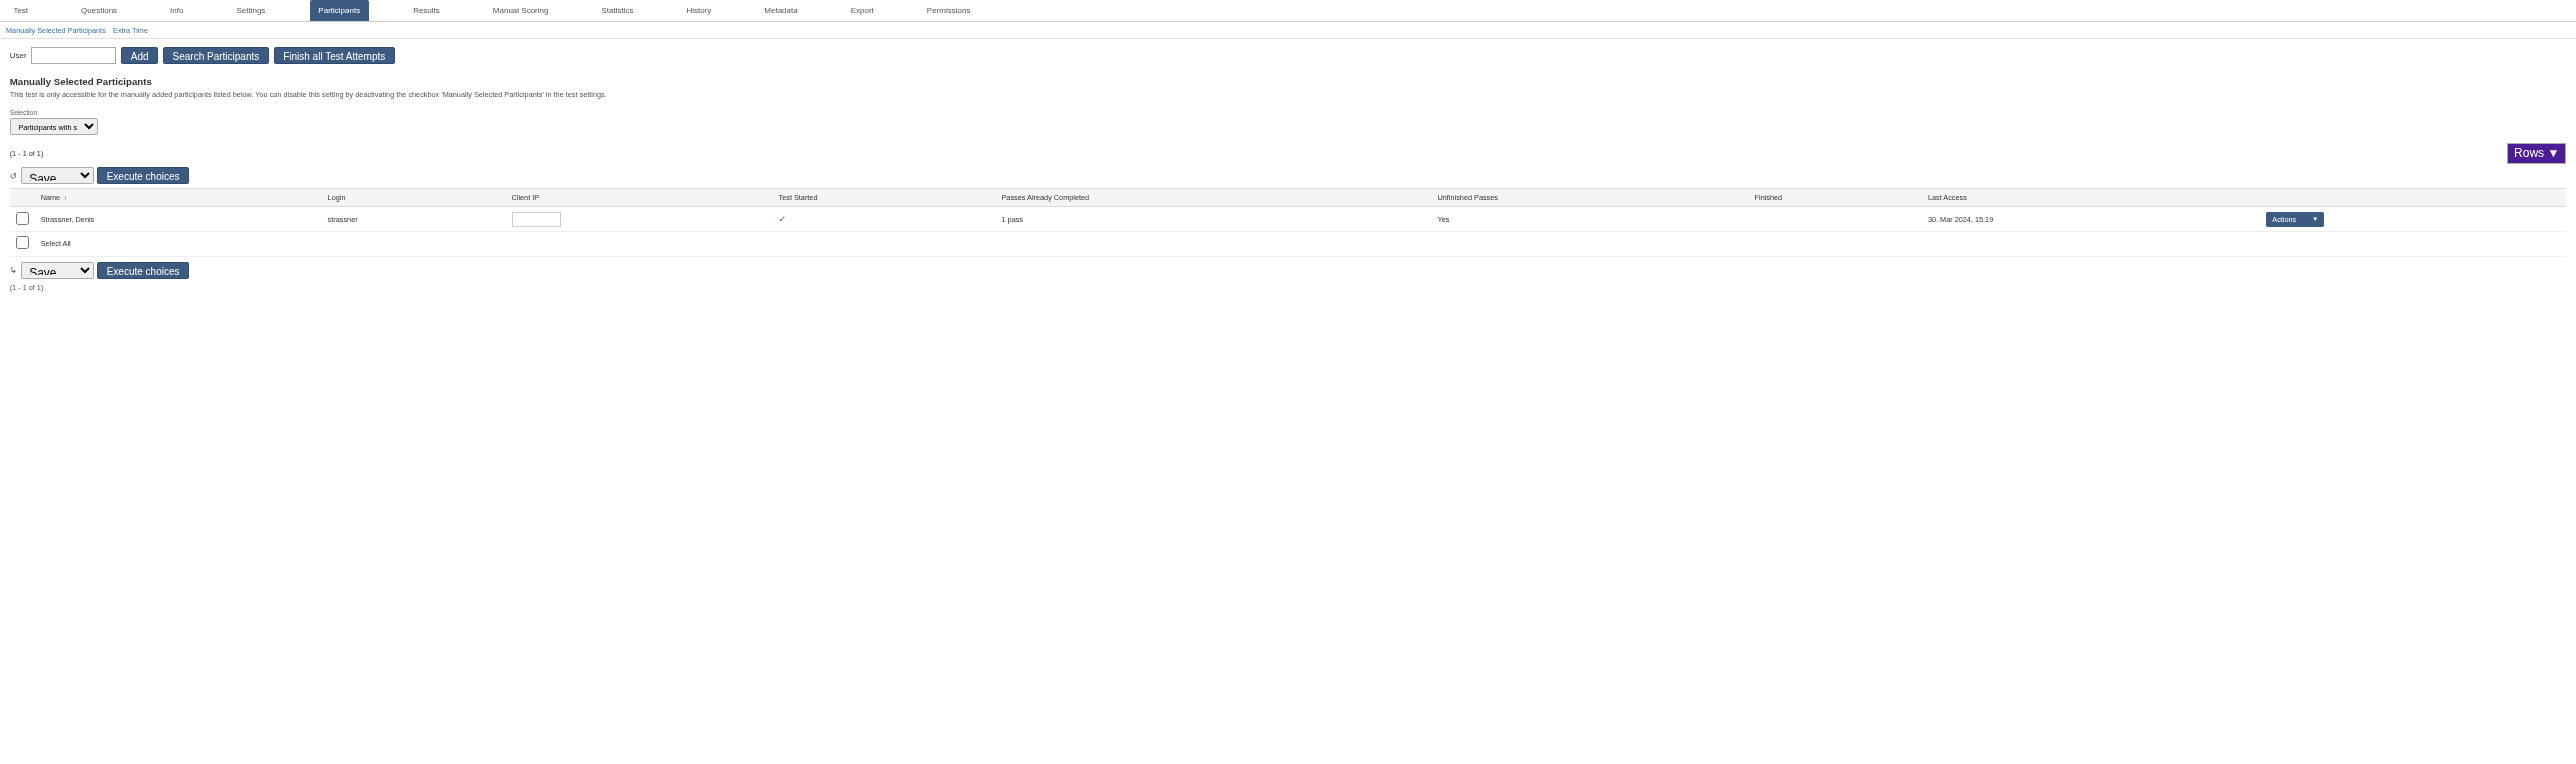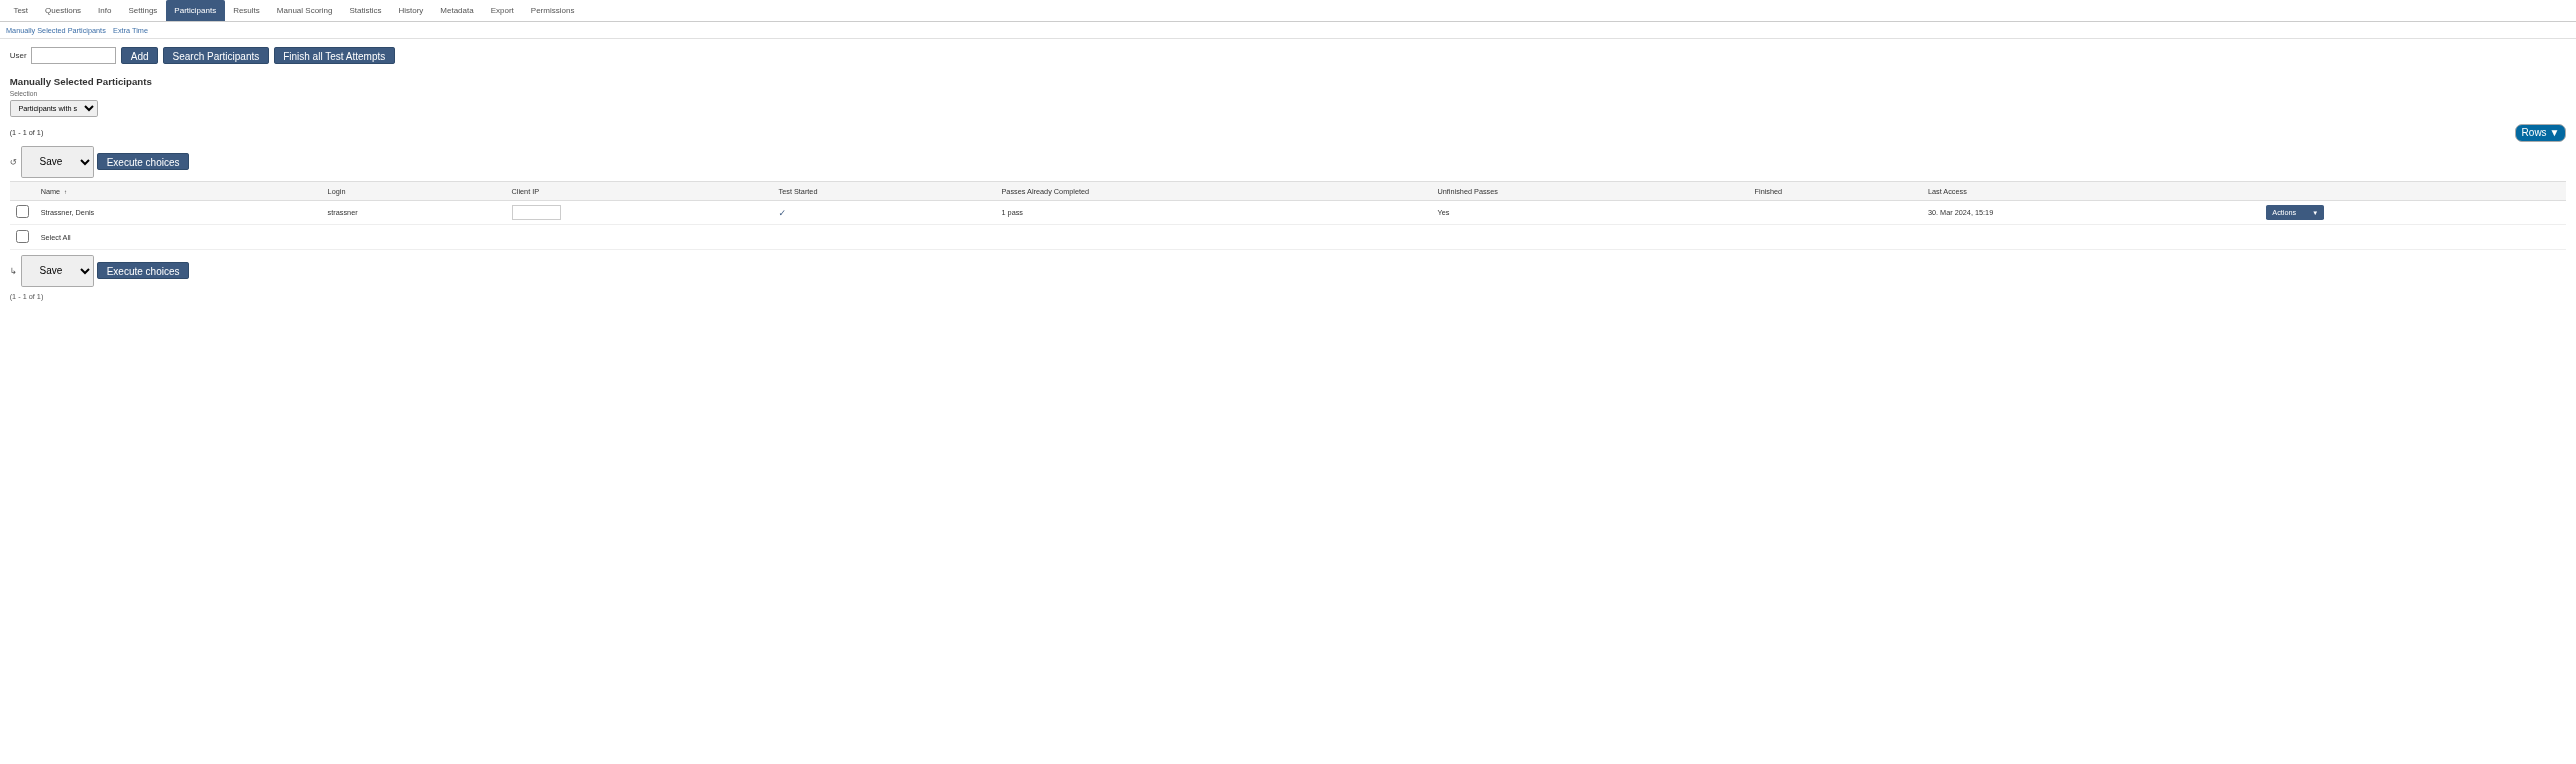--- a/index.html
+++ b/index.html
@@ -4,20 +4,21 @@
   <style>
     * { box-sizing: border-box; margin: 0; padding: 0; }
     body { font-family: Arial, sans-serif; font-size: 8px; color: #333; background: #fff; }
 
     
     .top-nav {
       display: flex;
       align-items: center;
       border-bottom: 0.6px solid #ccc;
       padding: 0 4.9px;
+      gap: 36px;
     }
     .top-nav a {
       display: inline-block;
       padding: 6px 8.5px;
       text-decoration: none;
       color: #555;
       font-size: 8px;
     }
     .top-nav a.active {
       background: #3d5a80;
@@ -113,42 +114,41 @@
     
     .table-toolbar {
       display: flex;
       align-items: center;
       justify-content: space-between;
       margin-bottom: 3.7px;
       font-size: 7.3px;
     }
     .rows-btn {
       padding: 2.4px 6px;
-      font-size: 10px;
-      border: 0.6px solid #aaa;
-      border-radius: 7px;
-      background: #0369a1;
+      font-size: 12px;
+      border: 0.6px solid #aaa;
+      border-radius: 0;
+      background: #4c1d95;
       color: #fff;
       cursor: pointer;
     }
 
     .execute-row {
       display: flex;
       align-items: center;
       gap: 3.7px;
       margin-bottom: 3.7px;
     }
     .execute-select {
       padding: 2.4px 3.7px;
-      font-size: 10px;
+      font-size: 12px;
       border: 0.6px solid #aaa;
       border-radius: 1.8px;
       width: 73px;
-      height: 32px;
-      text-align: center;
+      height: 17px;
     }
 
     table {
       width: 100%;
       border-collapse: collapse;
       font-size: 7.3px;
     }
     table th {
       background: #f5f5f5;
       border-top: 0.6px solid #ddd;
@@ -225,20 +225,21 @@
 
   <div class="user-row">
     <label>User</label>
     <input class="user-input" type="text" value="" style="">
     <button class="btn btn-primary">Add</button>
     <button class="btn btn-primary">Search Participants</button>
     <button class="btn btn-primary">Finish all Test Attempts</button>
   </div>
 
   <div class="section-title">Manually Selected Participants</div>
+  <div class="section-desc">This test is only accessible for the manually added participants listed below. You can disable this setting by deactivating the checkbox 'Manually Selected Participants' in the test settings.</div>
 
   <div class="filter-area">
     <div class="filter-label">Selection</div>
     <select class="filter-select">
       <option>Participants with solut</option>
     </select>
   </div>
 
   <div class="table-toolbar">
     <span>(1 - 1 of 1)</span>

